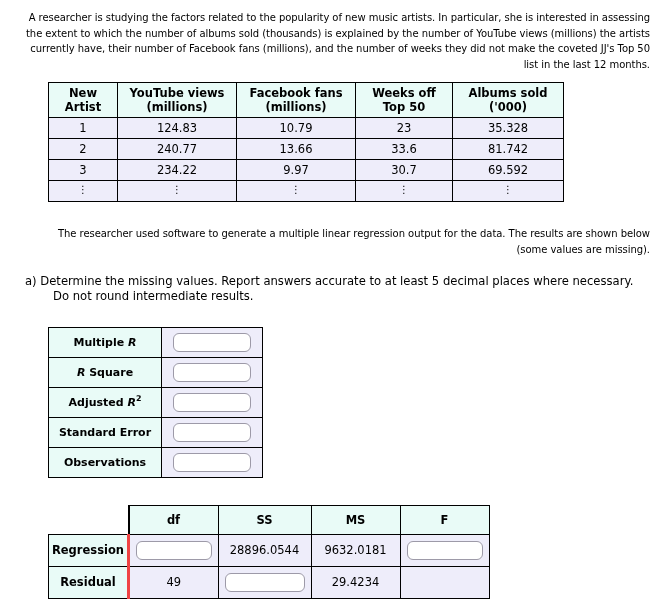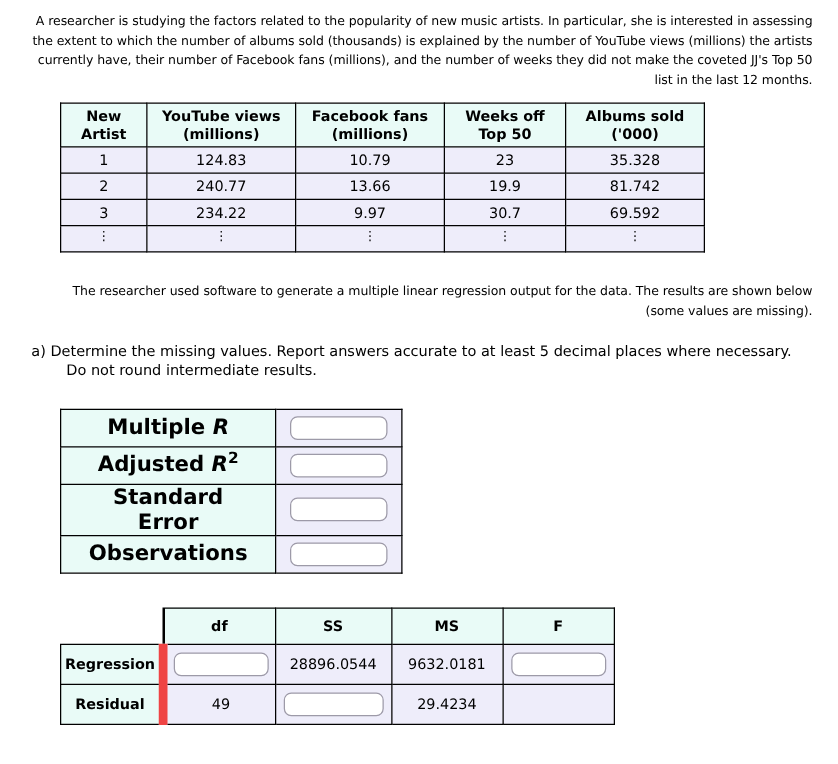--- a/index.html
+++ b/index.html
@@ -86,22 +86,22 @@
     margin-left: 23px;
     margin-top: 22px;
   }
   table.stats-table td {
     height: 29px;
   }
   table.stats-table td.lbl {
     background: #e9fbf7;
     font-weight: bold;
     width: 100px;
-    padding: 0 22px;
-    font-size: 17px;
+    padding: 0 6px;
+    font-size: 11px;
   }
   table.stats-table td.val {
     background: #eeedfa;
     width: 100px;
     padding: 0;
   }
   .inputbox {
     display: block;
     margin: 0 auto;
     width: 78px;
@@ -124,21 +124,21 @@
     font-size: 11.5px;
   }
   table.anova-table td {
     height: 31px;
     font-size: 11.5px;
   }
   table.anova-table td.rowlbl {
     background: #e9fbf7;
     font-weight: bold;
     width: 78px;
-    border-right: 7px solid #ef4444;
+    border-right: 3px solid #ef4444;
   }
   table.anova-table th.corner {
     background: #ffffff;
     width: 78px;
     border-right: 2px solid #000;
     border-top-color: #ffffff;
     border-left-color: #ffffff;
   }
   table.anova-table td.cell {
     background: #eeedfa;
@@ -195,21 +195,21 @@
           <td>1</td>
           <td>124.83</td>
           <td>10.79</td>
           <td>23</td>
           <td>35.328</td>
         </tr>
         <tr>
           <td>2</td>
           <td>240.77</td>
           <td>13.66</td>
-          <td>19.9</td>
+          <td>33.6</td>
           <td>81.742</td>
         </tr>
         <tr>
           <td>3</td>
           <td>234.22</td>
           <td>9.97</td>
           <td>30.7</td>
           <td>69.592</td>
         </tr>
         <tr>
@@ -235,20 +235,26 @@
   <div class="stats-wrap">
     <table class="grid stats-table">
       <tbody>
         <tr>
           <td class="lbl"><span>Multiple </span><span class="ital">R</span></td>
           <td class="val">
             <span class="inputbox"></span>
           </td>
         </tr>
         <tr>
+          <td class="lbl"><span class="ital">R</span><span> Square</span></td>
+          <td class="val">
+            <span class="inputbox"></span>
+          </td>
+        </tr>
+        <tr>
           <td class="lbl"><span>Adjusted </span><span class="ital">R</span><sup class="sq">2</sup></td>
           <td class="val">
             <span class="inputbox"></span>
           </td>
         </tr>
         <tr>
           <td class="lbl">Standard Error</td>
           <td class="val">
             <span class="inputbox"></span>
           </td>

